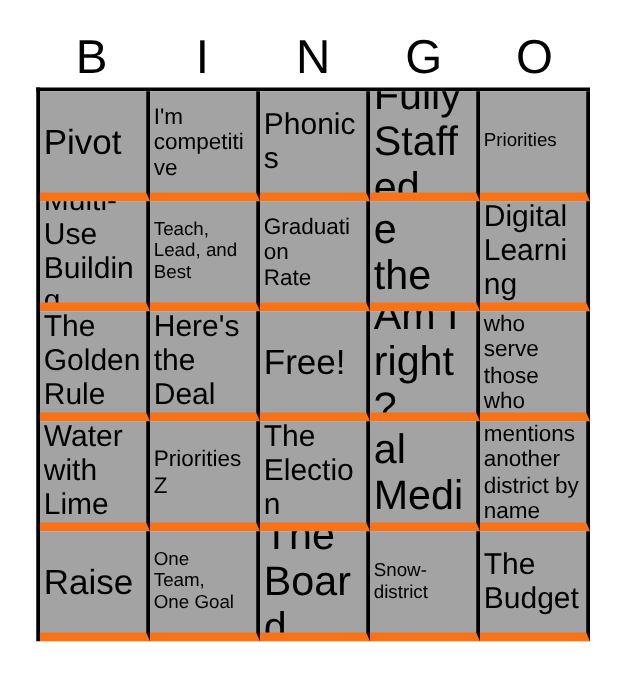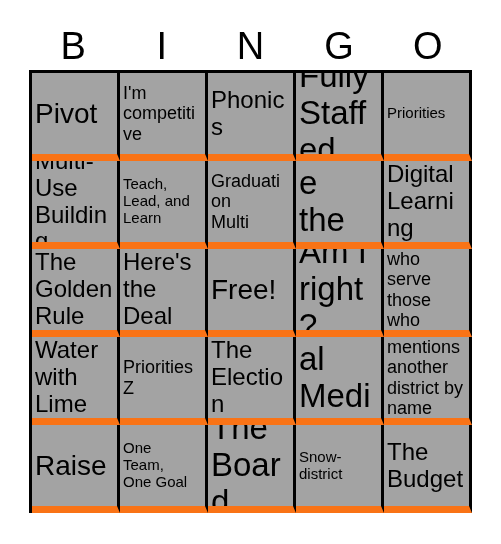--- a/index.html
+++ b/index.html
@@ -133,25 +133,25 @@
 
     <div class="bingo-row">
       <div class="bingo-cell">
           <span class="cell-text fs-md">Multi-
 Use
 Building</span>
         </div>
       <div class="bingo-cell">
           <span class="cell-text fs-sm">Teach,
 Lead, and
-Learn</span>
+Best</span>
         </div>
       <div class="bingo-cell">
           <span class="cell-text fs-xs">Graduation
-Multi</span>
+Rate</span>
         </div>
       <div class="bingo-cell">
           <span class="cell-text fs-lg">We're
 the
 Best</span>
         </div>
       <div class="bingo-cell">
           <span class="cell-text fs-md">Digital
 Learning</span>
         </div>

